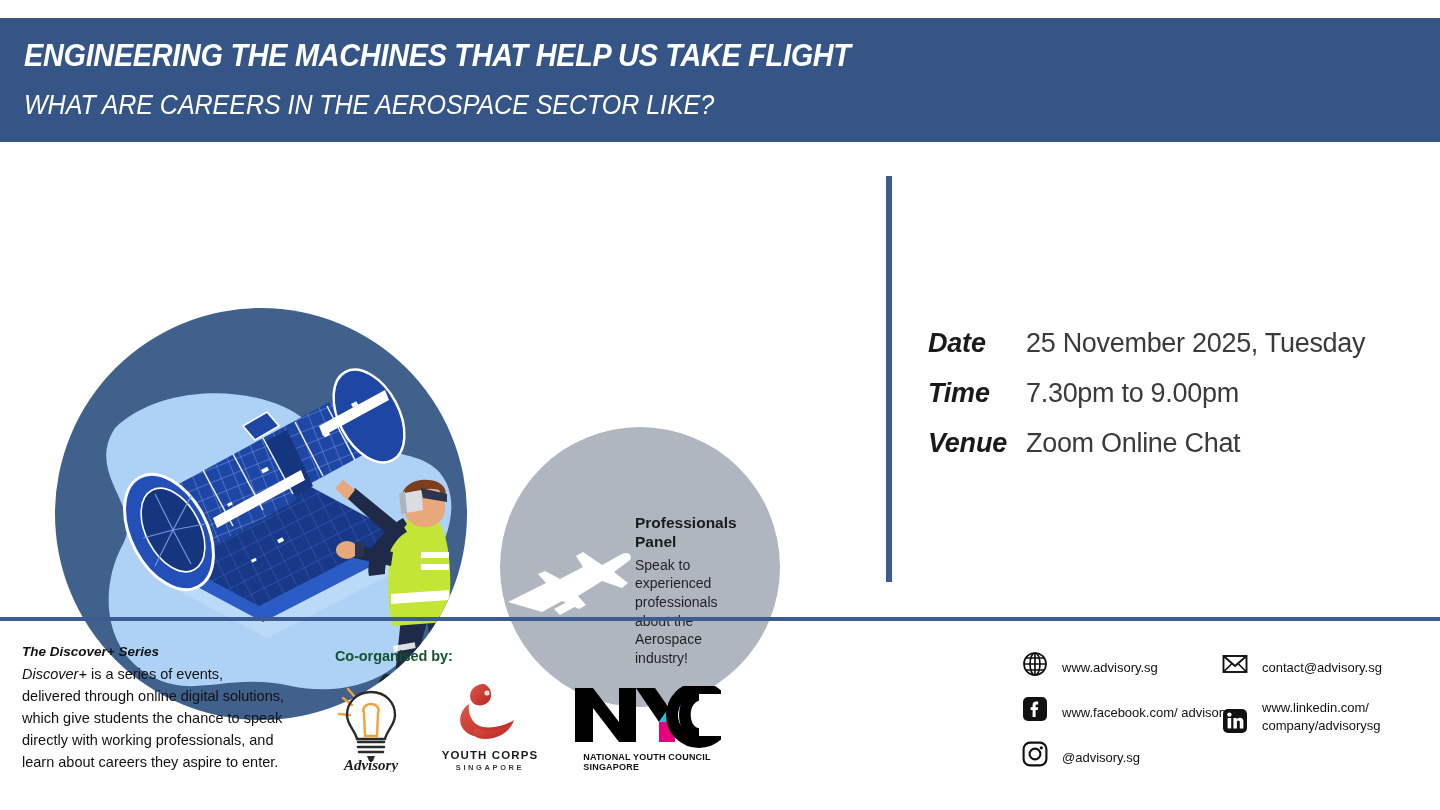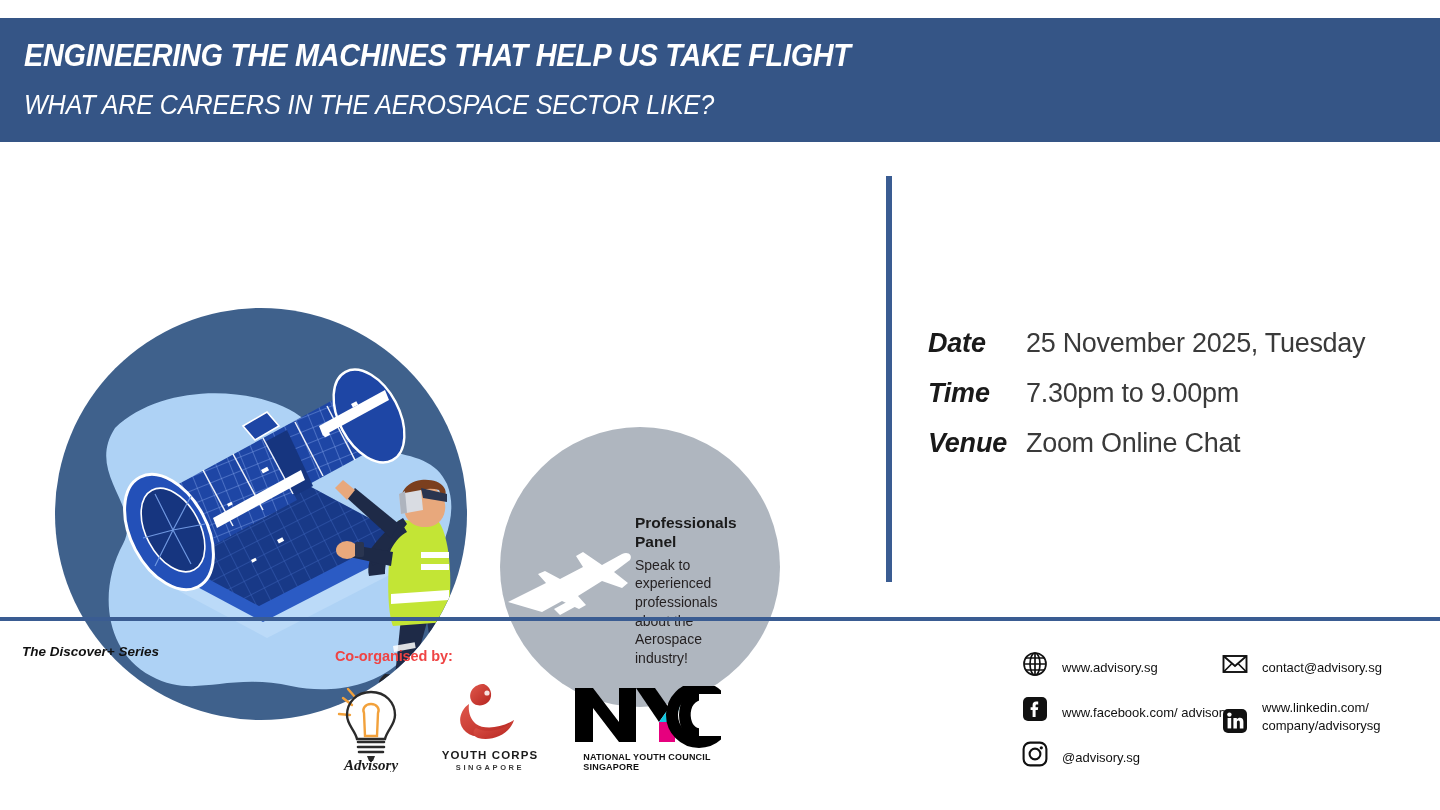--- a/index.html
+++ b/index.html
@@ -76,21 +76,21 @@
     position:absolute; left:0; top:617px; width:1440px; height:4px; background:#3A5C92;
   }
   .footer{ position:absolute; left:0; top:621px; width:1440px; height:189px; }
 
   .blurb{ position:absolute; left:22px; top:21px; width:262px; color:#111; }
   .blurb-title{ font-size:13.5px; font-weight:bold; font-style:italic; line-height:1.45;}
   .blurb-body{ font-size:14.5px; line-height:1.52; margin-top:1px;}
   .blurb-body i{ font-style:italic; }
 
   .coorg{ position:absolute; left:335px; top:27px; }
-  .coorg-label{ font-size:14.5px; font-weight:bold; color:#ef4444; letter-spacing:-0.1px;}
+  .coorg-label{ font-size:14.5px; font-weight:bold; color:#14532d; letter-spacing:-0.1px;}
   .logo-row{ display:flex; align-items:flex-end; gap:33px; margin-top:16px; }
   .logo-cell{ display:flex; flex-direction:column; align-items:center; }
 
   .yc-caption{ text-align:center; margin-top:3px;}
   .yc-main{ font-size:11.5px; font-weight:bold; letter-spacing:1.1px; color:#1b1b1b;}
   .yc-sub{ font-size:7.5px; font-weight:bold; letter-spacing:2.6px; color:#3a3a3a; margin-top:2px;}
   .nyc-caption{ text-align:left; margin-top:4px; }
   .nyc-l1{ font-size:9px; font-weight:bold; letter-spacing:0.2px; color:#111;}
   .nyc-l2{ font-size:9px; font-weight:bold; letter-spacing:0.2px; color:#111;}
 
@@ -255,20 +255,21 @@
 
   </div>
 </div>
 
 <div class="footer-rule"></div>
 
 <div class="footer">
 
   <div class="blurb">
     <div class="blurb-title">The Discover+ Series</div>
+    <div class="blurb-body"><i>Discover+</i><span> is a series of events, delivered through online digital solutions, which give students the chance to speak directly with working professionals, and learn about careers they aspire to enter.</span></div>
   </div>
 
   <div class="coorg">
     <div class="coorg-label">Co-organised by:</div>
 
     <div class="logo-row">
 
       <div class="logo-cell">
         <svg width="72" height="88" viewBox="0 0 72 88">
           <g stroke="#F2A13B" stroke-width="2.4" fill="none" stroke-linecap="round">

